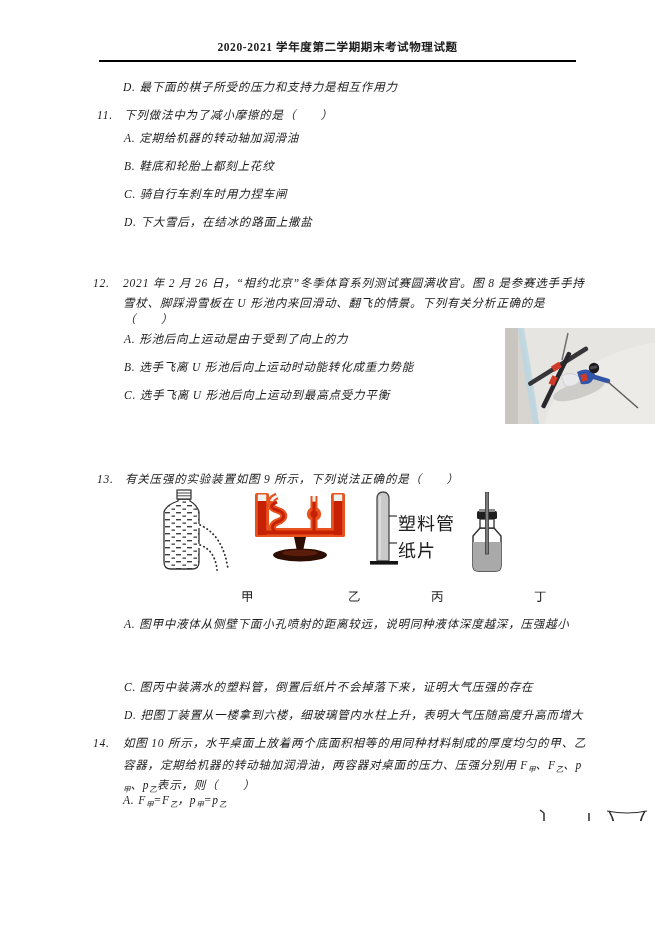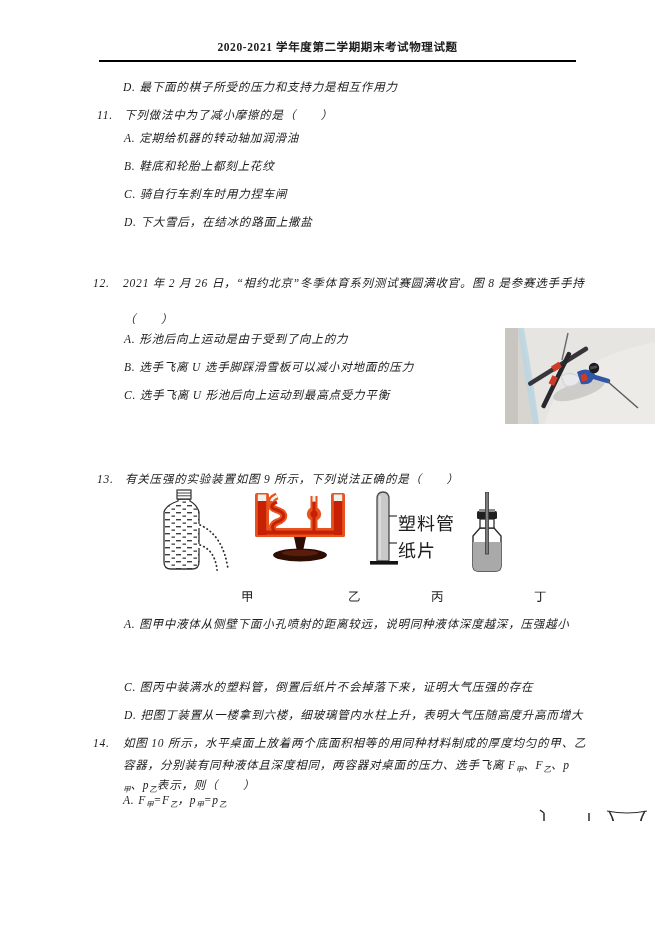--- a/index.html
+++ b/index.html
@@ -26,23 +26,24 @@
 
   <div class="t" style="left:97px;top:108px">11.</div>
   <div class="t" style="left:124px;top:108px">下列做法中为了减小摩擦的是（　　）</div>
   <div class="t" style="left:124px;top:131px">A. 定期给机器的转动轴加润滑油</div>
   <div class="t" style="left:124px;top:159px">B. 鞋底和轮胎上都刻上花纹</div>
   <div class="t" style="left:124px;top:187px">C. 骑自行车刹车时用力捏车闸</div>
   <div class="t" style="left:124px;top:215px">D. 下大雪后，在结冰的路面上撒盐</div>
 
   <div class="t" style="left:93px;top:276px">12.</div>
   <div class="t" style="left:123px;top:276px">2021 年 2 月 26 日，“相约北京”冬季体育系列测试赛圆满收官。图 8 是参赛选手手持</div>
+  <div class="t" style="left:123px;top:296px">雪杖、脚踩滑雪板在 U 形池内来回滑动、翻飞的情景。下列有关分析正确的是</div>
   <div class="t" style="left:124px;top:312px">（　　）</div>
   <div class="t" style="left:124px;top:332px">A. 形池后向上运动是由于受到了向上的力</div>
-  <div class="t" style="left:124px;top:360px">B. 选手飞离 U 选手脚踩滑雪板可以减小对地面的压力</div>
+  <div class="t" style="left:124px;top:360px">B. 选手飞离 U 形池后向上运动时动能转化成重力势能</div>
   <div class="t" style="left:124px;top:388px">C. 选手飞离 U 形池后向上运动到最高点受力平衡</div>
 
   <svg style="left:505px;top:328px" width="150" height="96" viewBox="0 0 150 96">
     <rect x="0" y="0" width="150" height="96" fill="#d8d5d1"></rect>
     <path d="M16,0 L150,0 L150,96 L34,96 Q24,44 16,0 Z" fill="#e7e5e2"></path>
     <path d="M40,96 Q52,34 150,14 L150,96 Z" fill="#edebe8"></path>
     <path d="M13,0 L19,0 Q28,50 34,96 L28,96 Q19,46 13,0 Z" fill="#b9d6e2" opacity="0.8"></path>
     <rect x="0" y="0" width="13" height="96" fill="#c9c6c1"></rect>
     <ellipse cx="74" cy="62" rx="27" ry="8" fill="#b5b2ad" opacity="0.55" transform="rotate(-18 74 62)"></ellipse>
 
@@ -142,21 +143,21 @@
   <div class="figlabel" style="left:348px;top:586px">乙</div>
   <div class="figlabel" style="left:431px;top:586px">丙</div>
   <div class="figlabel" style="left:534px;top:586px">丁</div>
 
   <div class="t" style="left:124px;top:617px">A. 图甲中液体从侧壁下面小孔喷射的距离较远，说明同种液体深度越深，压强越小</div>
   <div class="t" style="left:124px;top:680px">C. 图丙中装满水的塑料管，倒置后纸片不会掉落下来，证明大气压强的存在</div>
   <div class="t" style="left:124px;top:708px">D. 把图丁装置从一楼拿到六楼，细玻璃管内水柱上升，表明大气压随高度升高而增大</div>
 
   <div class="t" style="left:93px;top:736px">14.</div>
   <div class="t" style="left:123px;top:736px">如图 10 所示，水平桌面上放着两个底面积相等的用同种材料制成的厚度均匀的甲、乙</div>
-  <div class="t" style="left:123px;top:758px"><span>容器，分别装有同种液体且深度相同，两容器对桌面的压力、选手飞离 F</span><sub>甲</sub><span>、F</span><sub>乙</sub><span>、p</span></div>
+  <div class="t" style="left:123px;top:758px"><span>容器，定期给机器的转动轴加润滑油，两容器对桌面的压力、压强分别用 F</span><sub>甲</sub><span>、F</span><sub>乙</sub><span>、p</span></div>
   <div class="t" style="left:123px;top:778px"><sub>甲</sub><span>、p</span><sub>乙</sub><span>表示，则（　　）</span></div>
   <div class="t" style="left:123px;top:793px"><span>A. F</span><sub>甲</sub><span>=F</span><sub>乙</sub><span>，p</span><sub>甲</sub><span>=p</span><sub>乙</sub></div>
   <div class="t" style="left:123px;top:823px"><span>B. F</span><sub>甲</sub><span>=F</span><sub>乙</sub><span>，p</span><sub>甲</sub><span>&gt;p</span><sub>乙</sub></div>
 
   <svg style="left:533px;top:798px" width="128" height="86" viewBox="0 0 128 86">
     <defs>
       <pattern id="ldash" width="11" height="6.5" patternUnits="userSpaceOnUse">
         <rect width="11" height="6.5" fill="#c6c6c6"></rect>
         <rect x="1" y="1.5" width="4.6" height="1.4" fill="#2f2f2f"></rect>
         <rect x="6.8" y="4.4" width="3.8" height="1.3" fill="#2f2f2f"></rect>

